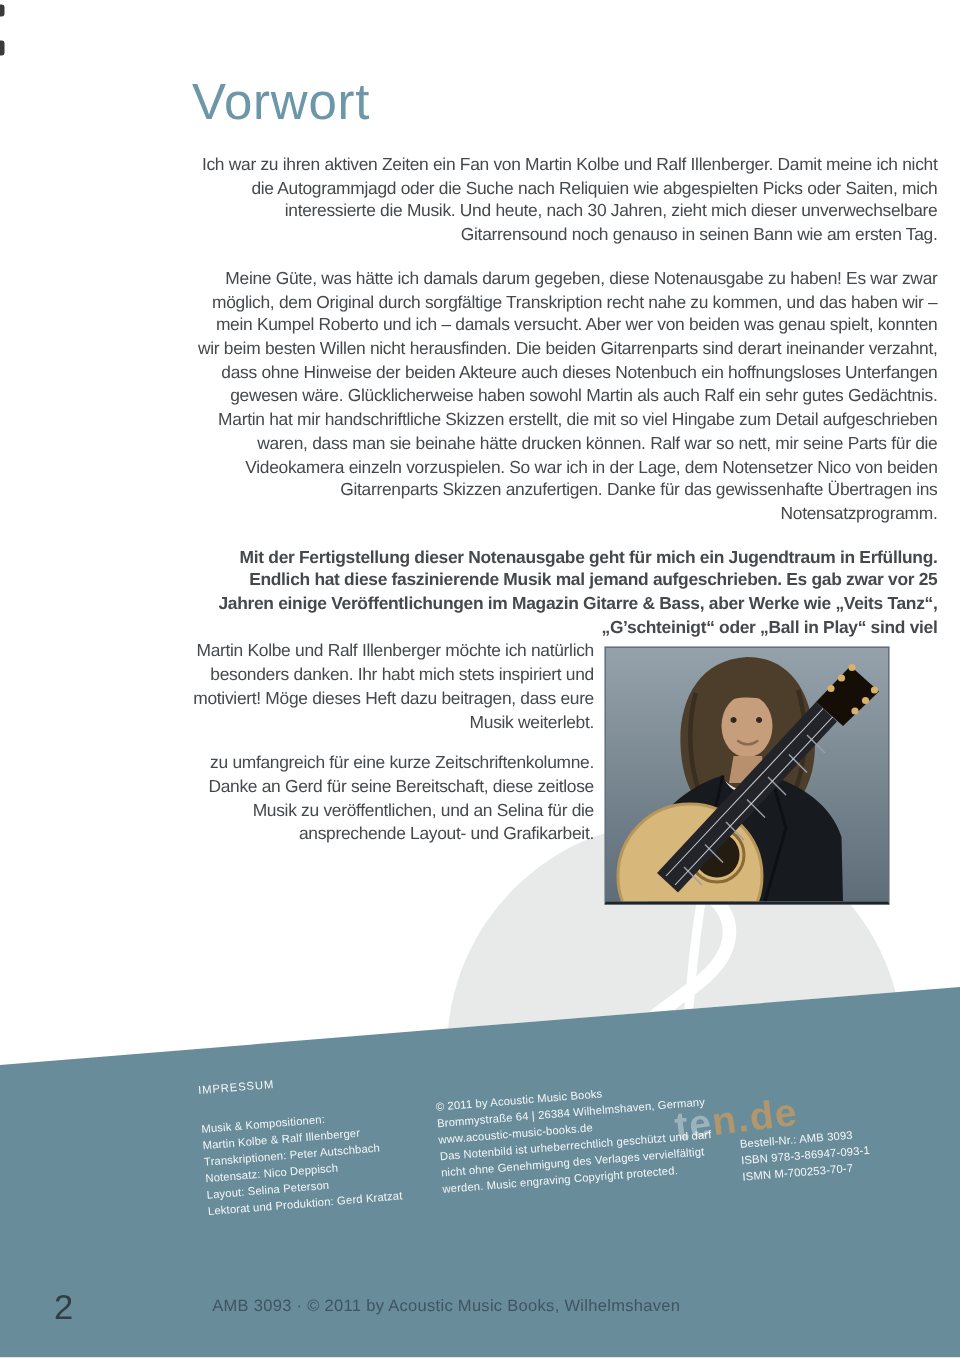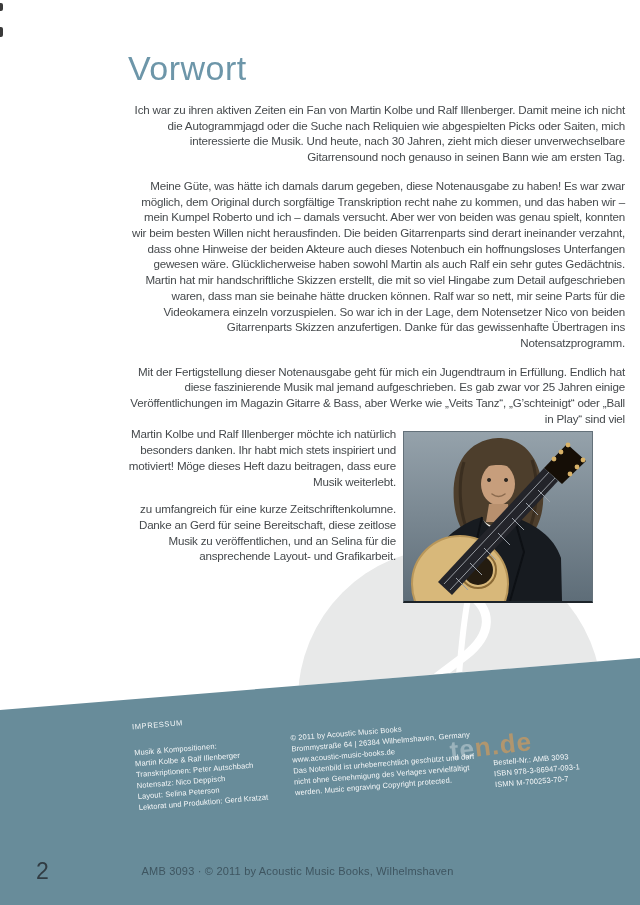--- a/index.html
+++ b/index.html
@@ -15,21 +15,21 @@
   
   .content{position:absolute;left:128px;top:49px;width:497px;}
   h1.title{
     margin:0 0 15px 0;padding:0;font-size:34px;line-height:1.12;font-weight:300;
     color:#6d96a9;letter-spacing:0.5px;
   }
   .content p{
     margin:0 0 13px 0;font-size:11.6px;line-height:15.7px;letter-spacing:-0.2px;
     color:#45494c;text-align:right;
   }
-  .content p.tight{margin-bottom:0;}
+  .content p.tight{margin-bottom:0;font-weight:bold;}
   .wrap-row{display:flex;align-items:flex-start;}
   .left-col{width:268px;flex:0 0 268px;}
   .left-col p{margin:0 0 12px 0;}
   .signature{margin-top:13px;font-size:11.6px;line-height:16px;color:#5f9ab2;letter-spacing:-0.1px;}
 
   
   .photo{
     width:190px;height:172px;flex:0 0 190px;margin-left:7px;margin-top:5px;
     border:1px solid rgba(30,40,48,0.25);border-bottom:2px solid #1d242a;
     box-sizing:border-box;overflow:hidden;background:#7c8a94;

